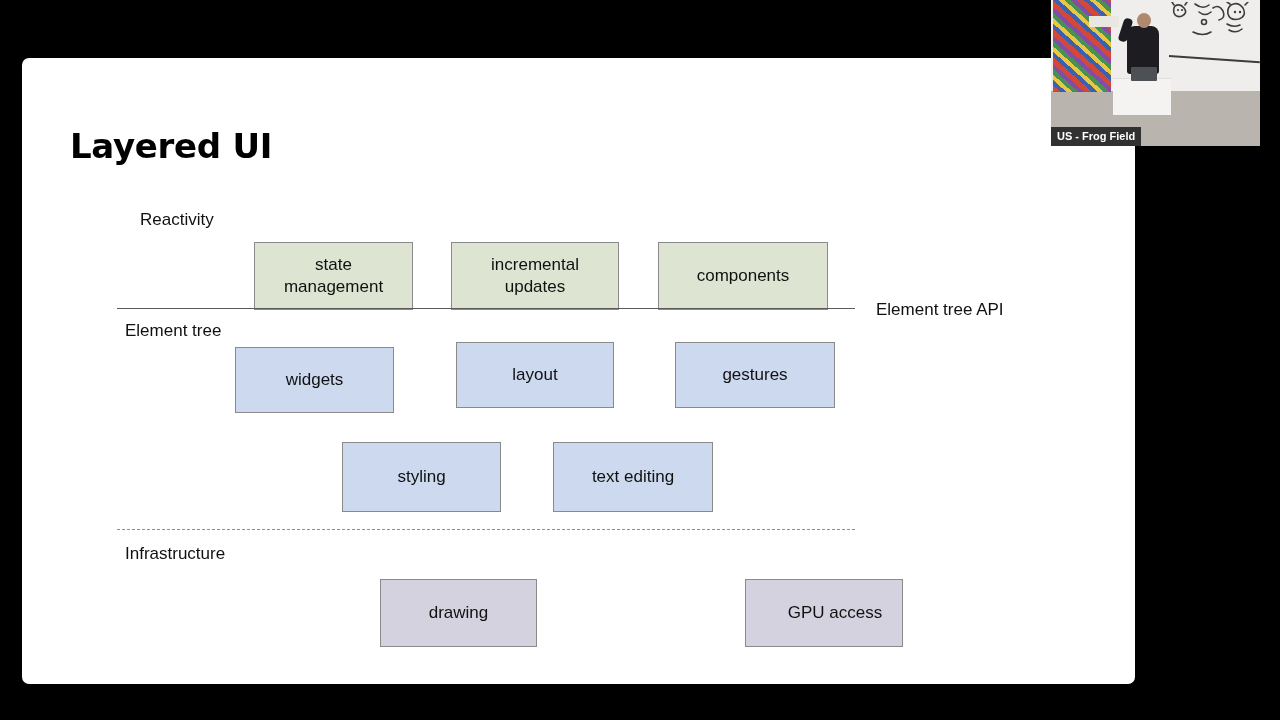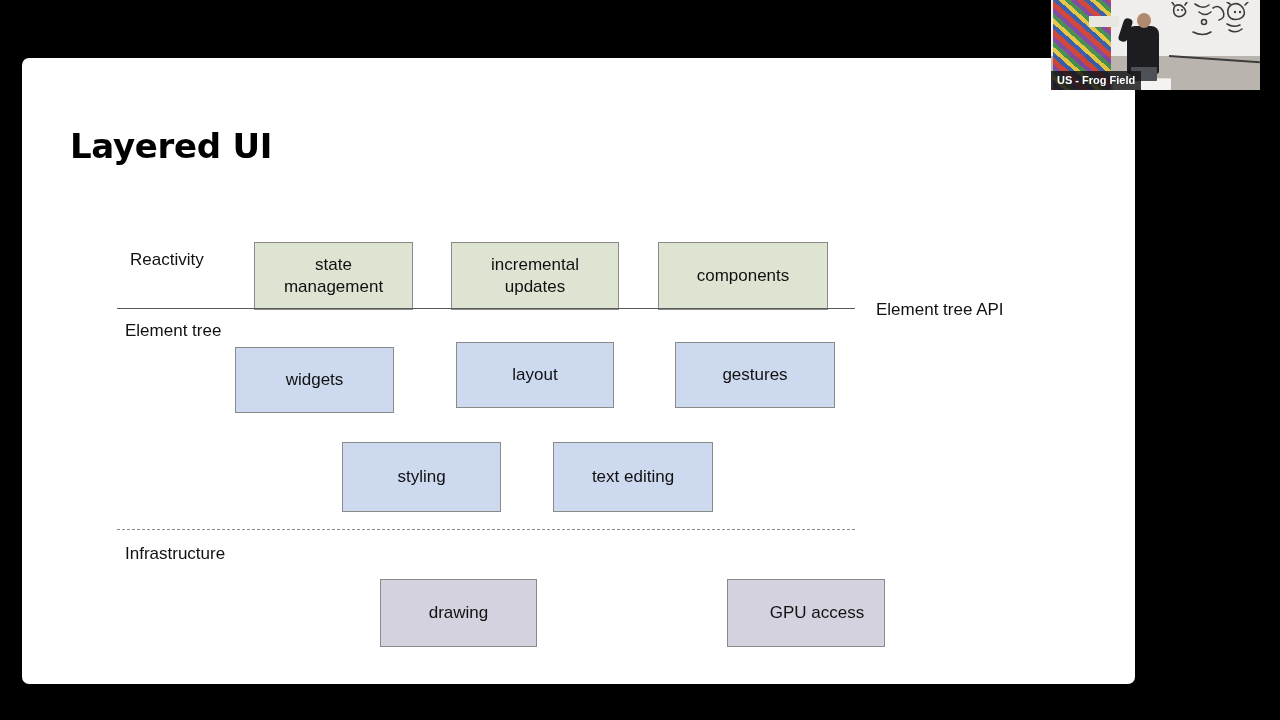--- a/index.html
+++ b/index.html
@@ -43,21 +43,21 @@
 
   
   .row-label {
     position: absolute;
     font-size: 17px;
     color: #111111;
     white-space: nowrap;
     font-family: "Liberation Sans", sans-serif;
   }
 
-  #label-reactivity    { left: 108px; top: 152px; margin-top: 40px; }
+  #label-reactivity    { left: 118px; top: 152px; }
   #label-element-tree  { left: 103px; top: 263px; }
   #label-infrastructure{ left: 103px; top: 486px; text-align: right; }
 
   #label-element-tree-api {
     position: absolute;
     left: 854px;
     top: 242px;
     font-size: 17px;
     color: #111111;
     white-space: nowrap;
@@ -100,21 +100,21 @@
   .box.green   { background: #dde5d2; }
   .box.blue    { background: #ccd9ef; }
   .box.lav     { background: #d5d2e0; }
 
   
   #video-tile {
     position: absolute;
     left: 1051px;
     top: 0px;
     width: 209px;
-    height: 90px;
+    height: 146px;
     overflow: hidden;
     background: #c9c6c0;
   }
 
   
   #vt-wall {
     position: absolute;
     left: 0; top: 0;
     width: 100%; height: 62%;
     background: #efeeec;
@@ -246,21 +246,21 @@
     <div class="box blue" style="left:531px; top:384px; width:160px; height:70px;">text editing</div>
 
     <div class="divider" id="divider-dashed"></div>
 
     <div class="row-label" id="label-infrastructure">Infrastructure</div>
 
 
     <div class="box lav" style="left:358px; top:521px; width:157px; height:68px;">drawing</div>
 
 
-    <div class="box lav" style="left:705px; top:521px; width:158px; height:68px;padding-left:28px;">GPU access</div>
+    <div class="box lav" style="left:723px; top:521px; width:158px; height:68px;padding-left:28px;">GPU access</div>
 
   </div>
 
   <div id="video-tile">
     <div id="vt-wall"></div>
     <div id="vt-floor"></div>
     <div id="vt-poster"></div>
     <div id="vt-poster-label"></div>
     <div id="vt-doodles">
       <svg width="90" height="55" viewBox="0 0 90 55" fill="none" stroke="#3c3c3c" stroke-width="1.6" stroke-linecap="round">

